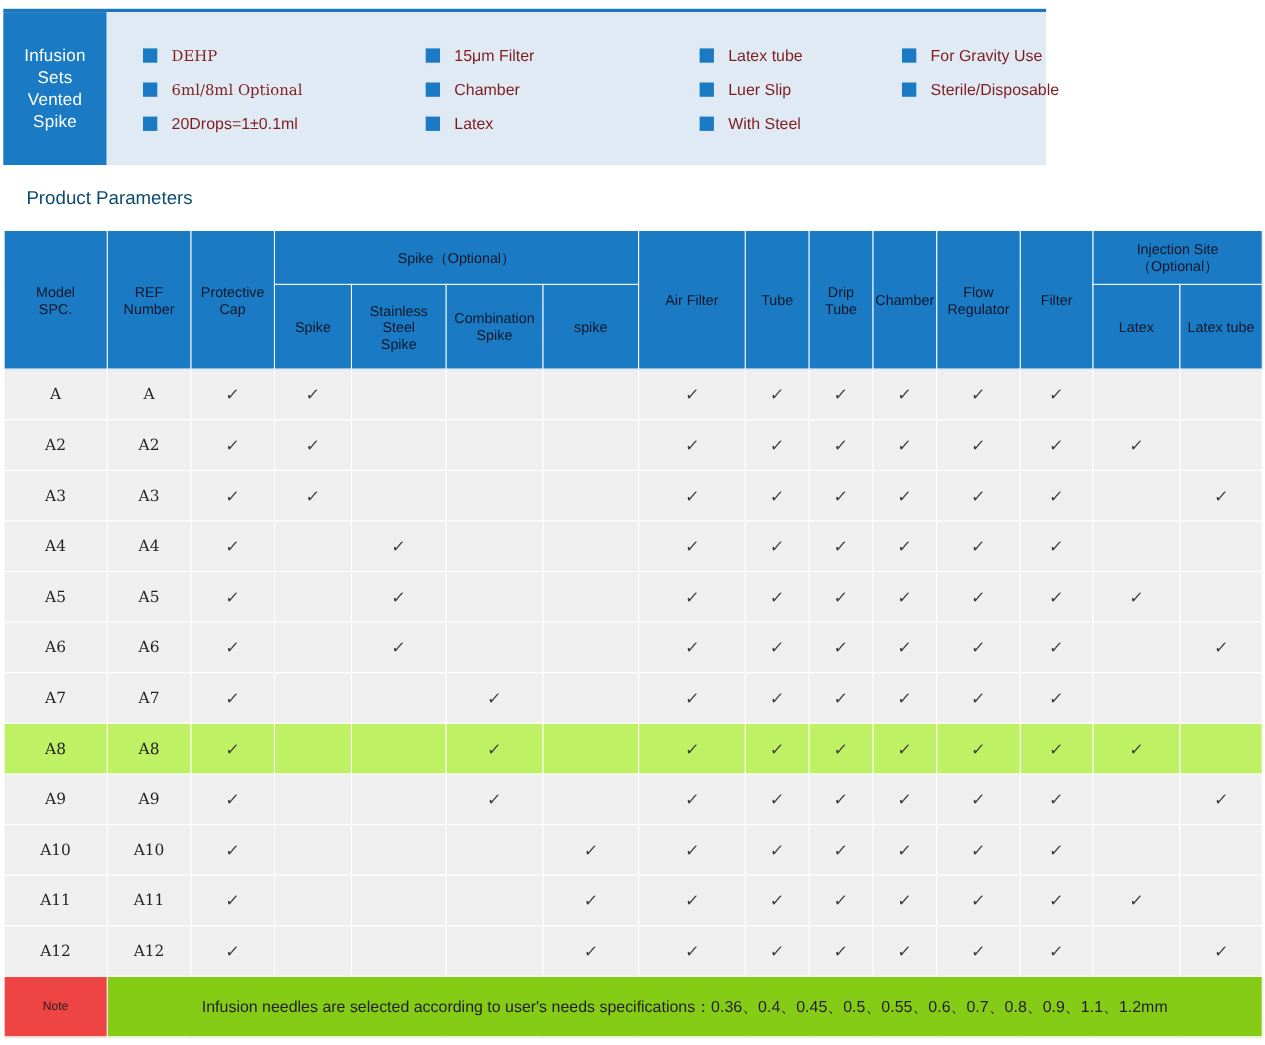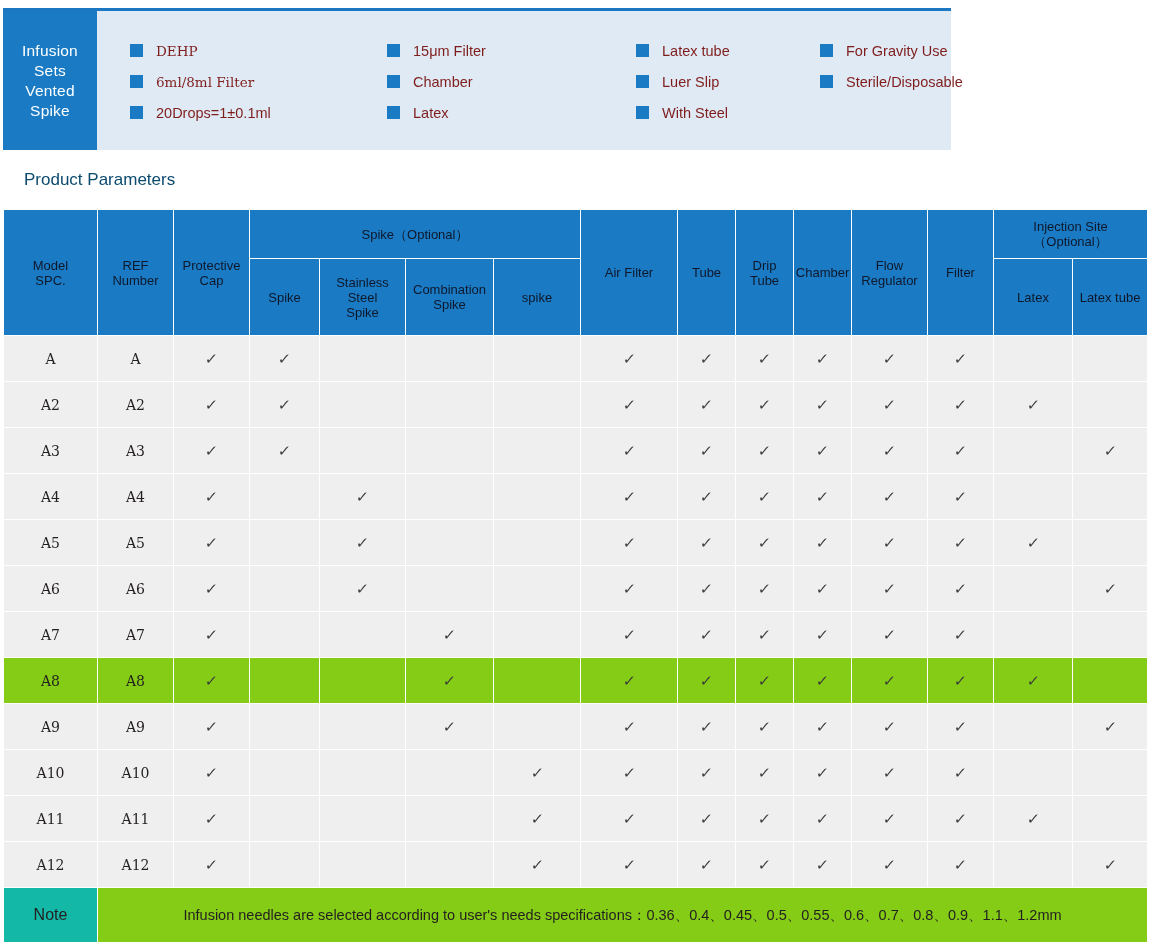--- a/index.html
+++ b/index.html
@@ -76,30 +76,30 @@
   }
   th.lefttop{text-align:left;padding-left:9px;}
   th.ctr{text-align:center;}
   table.params tbody td{
     background:#efefef;
     height:45px;
     font-family:"DejaVu Serif",serif;
     font-size:14px;color:#231f20;
     border:1px solid #ffffff;
   }
-  tbody tr.hl td{background:#84cc16;}
+  tbody tr.hl td{background:#bef264;}
   .chk{
     display:inline-block;
     font-family:"DejaVu Sans",sans-serif;
     font-size:15px;color:#3a3a3a;
     transform:skewX(-6deg);
   }
   td.note-label{
-    background:#14b8a6;height:54px;font-family:"Liberation Sans",sans-serif;
-    font-size:16px;color:#231f20;
+    background:#ef4444;height:54px;font-family:"Liberation Sans",sans-serif;
+    font-size:11px;color:#231f20;
   }
   td.note-text{
     background:#84cc16;height:54px;
     font-family:"Liberation Sans",sans-serif;
     font-size:14.5px;color:#231f20;text-align:center;
   }
 </style>
 </head>
 <body>
 
@@ -114,21 +114,21 @@
     </div>
     <div class="banner-body">
 
       <div class="feat-col" id="col1">
         <div class="feat">
           <span class="sq"></span>
           <span class="txt serif">DEHP</span>
         </div>
         <div class="feat">
           <span class="sq"></span>
-          <span class="txt serif">6ml/8ml Filter</span>
+          <span class="txt serif">6ml/8ml Optional</span>
         </div>
         <div class="feat">
           <span class="sq"></span>
           <span class="txt">20Drops=1±0.1ml</span>
         </div>
       </div>
 
       <div class="feat-col" id="col2">
         <div class="feat">
           <span class="sq"></span>

